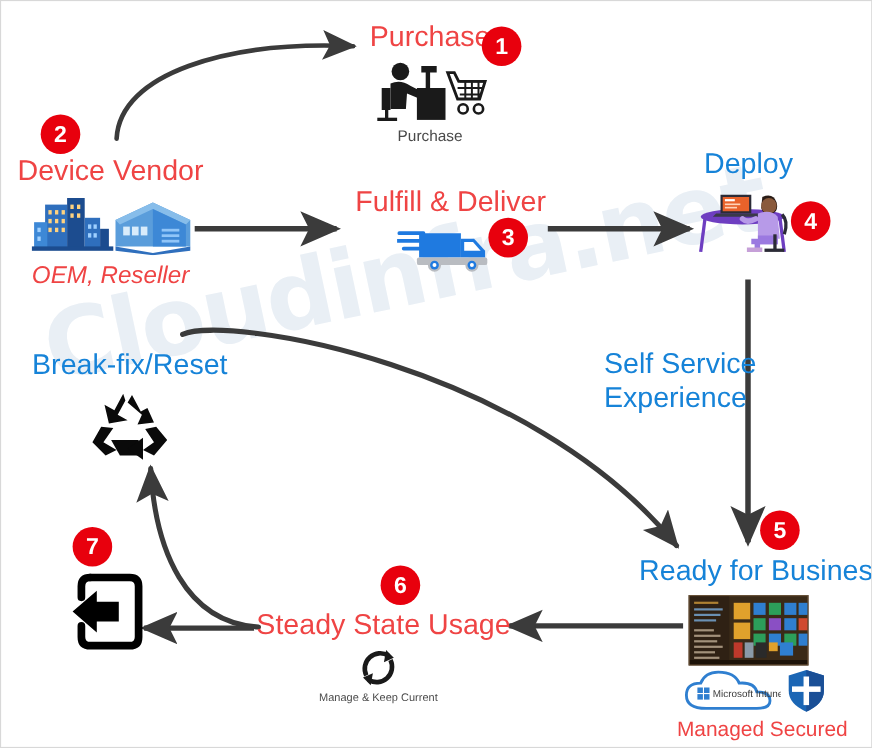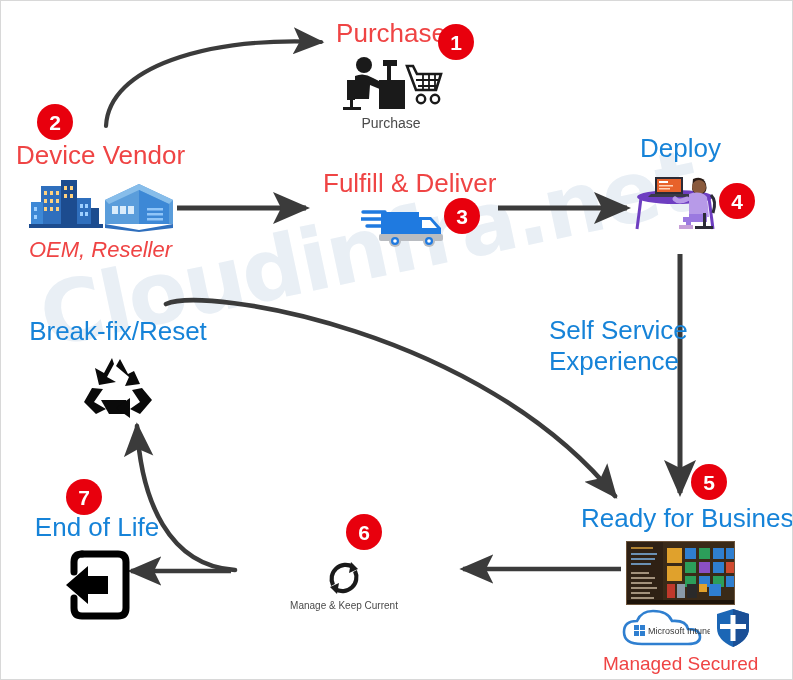--- a/index.html
+++ b/index.html
@@ -319,37 +319,37 @@
     </svg>
   </div>
   <div style="position:absolute; left:715px; top:607px;">
     <svg class="icon" width="34" height="40" viewBox="0 0 34 40">
       <path d="M17 1 L33 6 V20 Q33 32 17 39 Q1 32 1 20 V6 Z" fill="#1b66b5"></path>
       <path d="M17 1 L33 6 V20 Q33 32 17 39 Z" fill="#1a4f96"></path>
       <rect x="14.5" y="7" width="5" height="26" fill="#ffffff"></rect>
       <rect x="4" y="16" width="26" height="5" fill="#ffffff"></rect>
     </svg>
   </div>
-  <div class="label lbl-main" style="position:absolute; left:602px; top:652px; width:180px; text-align:left; font-size:19px;">Managed Secured</div>
+  <div class="label lbl-main" style="position:absolute; left:602px; top:652px; width:180px; text-align:center; font-size:19px;">Managed Secured</div>
 
   <div class="node" style="left:232px; top:552px; width:222px;">
+    <div class="label lbl-big">Steady State Usage</div>
     <div style="margin:7px auto 0; width:40px;">
       <svg class="icon" width="40" height="36" viewBox="0 0 40 36">
         <path d="M31 11 A14 14 0 0 1 11 29" fill="none" stroke="#1a1a1a" stroke-width="4.2" stroke-linecap="butt"></path>
         <path d="M9 25 A14 14 0 0 1 29 7" fill="none" stroke="#1a1a1a" stroke-width="4.2" stroke-linecap="butt"></path>
         <path d="M27 2 L34 9 L25 13 Z" fill="#1a1a1a"></path>
         <path d="M13 34 L6 27 L15 23 Z" fill="#1a1a1a"></path>
       </svg>
     </div>
     <div class="label lbl-sub2" style="margin-top:4px;">Manage &amp; Keep Current</div>
   </div>
   <div class="badge" style="left:345px; top:513px;">6</div>
 
   <div class="node" style="left:18px; top:512px; width:156px;">
-    <div class="label lbl-big blue">End of Life</div>
     <div style="margin:8px auto 0; width:74px;">
       <svg class="icon" width="74" height="70" viewBox="0 0 74 70">
         <path d="M22 4 H58 Q66 4 66 12 V58 Q66 66 58 66 H22
                  Q14 66 14 58 V48" fill="none" stroke="#000000" stroke-width="7" stroke-linecap="round" stroke-linejoin="round"></path>
         <path d="M14 22 V12 Q14 4 22 4" fill="none" stroke="#000000" stroke-width="7" stroke-linecap="round" stroke-linejoin="round"></path>
         <path d="M48 26 H28 V16 L6 35 L28 54 V44 H48 Z" fill="#000000"></path>
       </svg>
     </div>
   </div>
   <div class="badge" style="left:65px; top:478px;">7</div>

